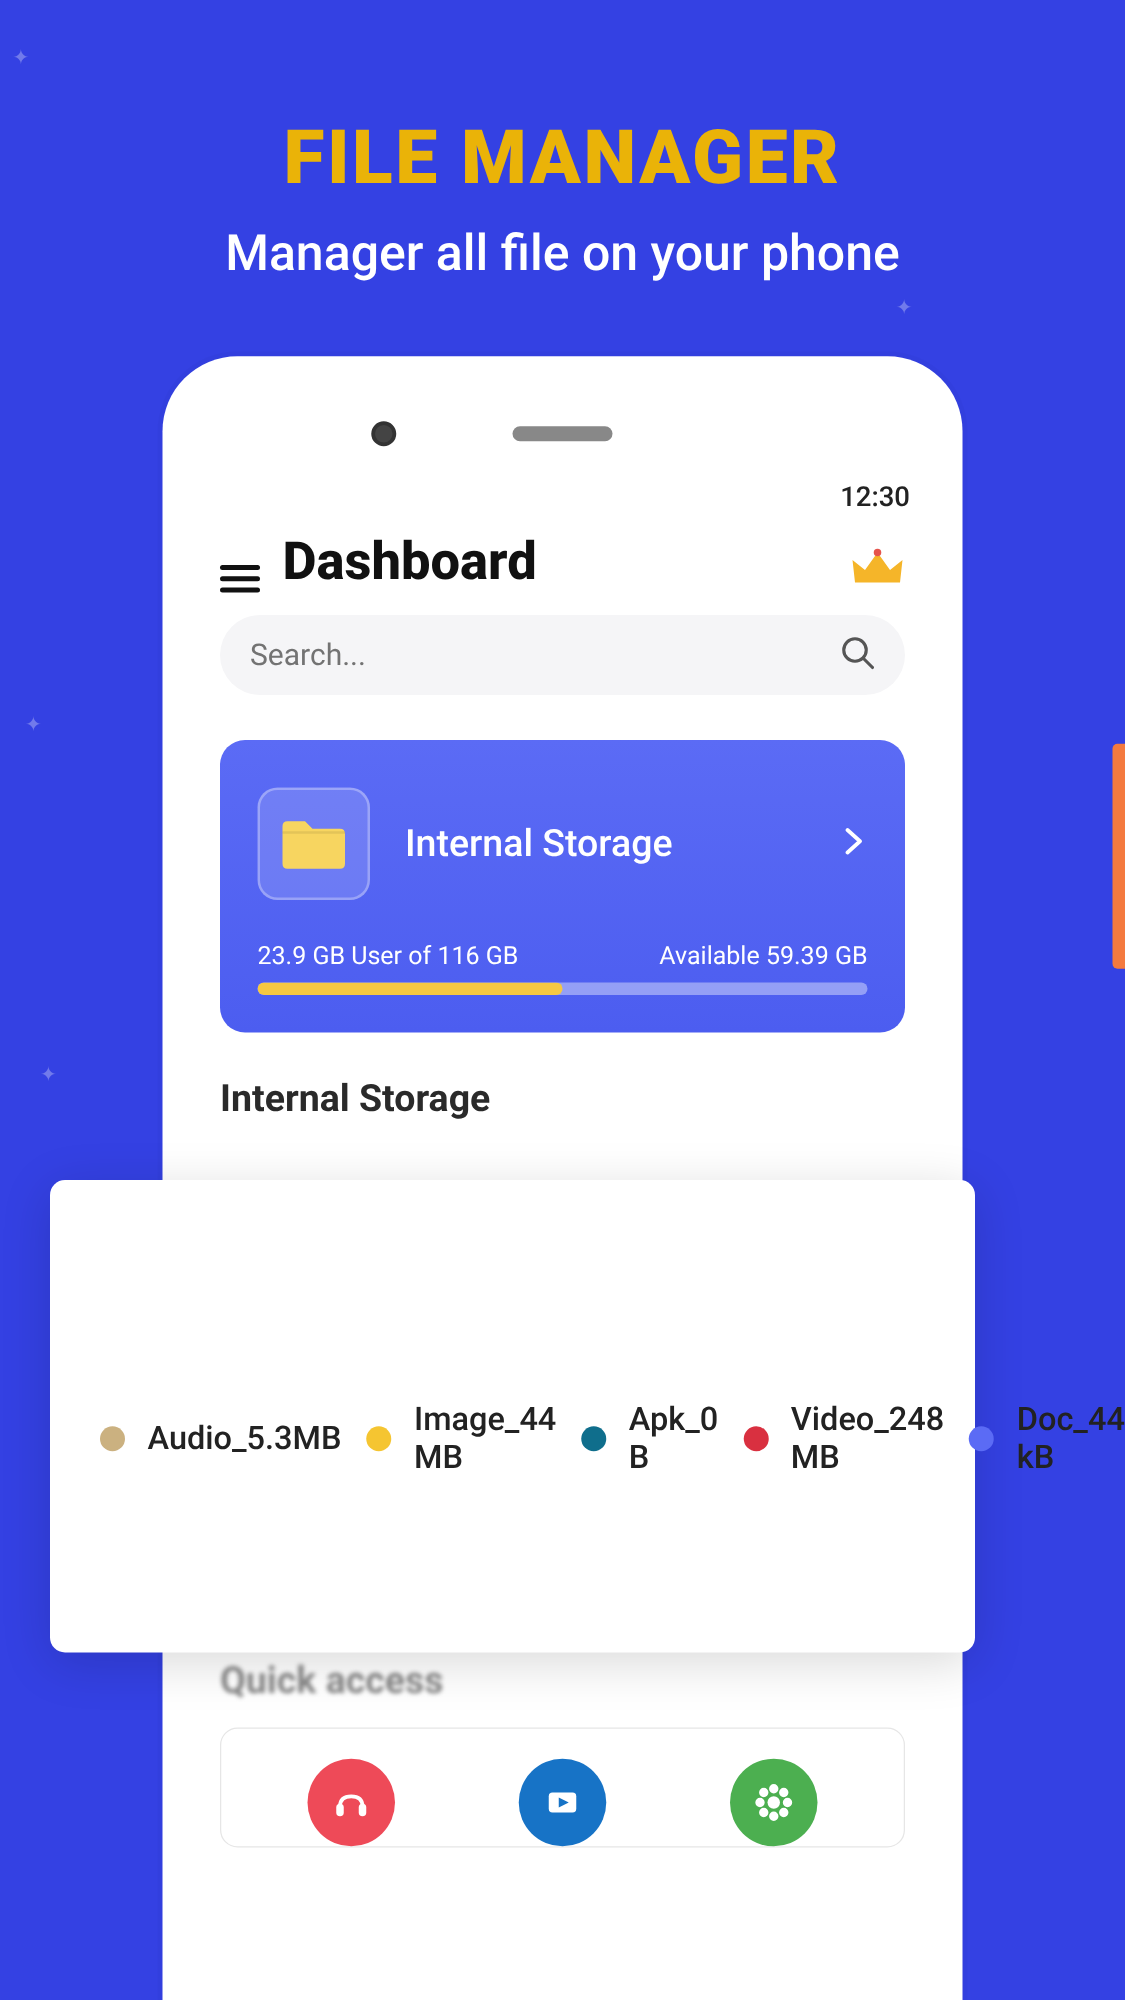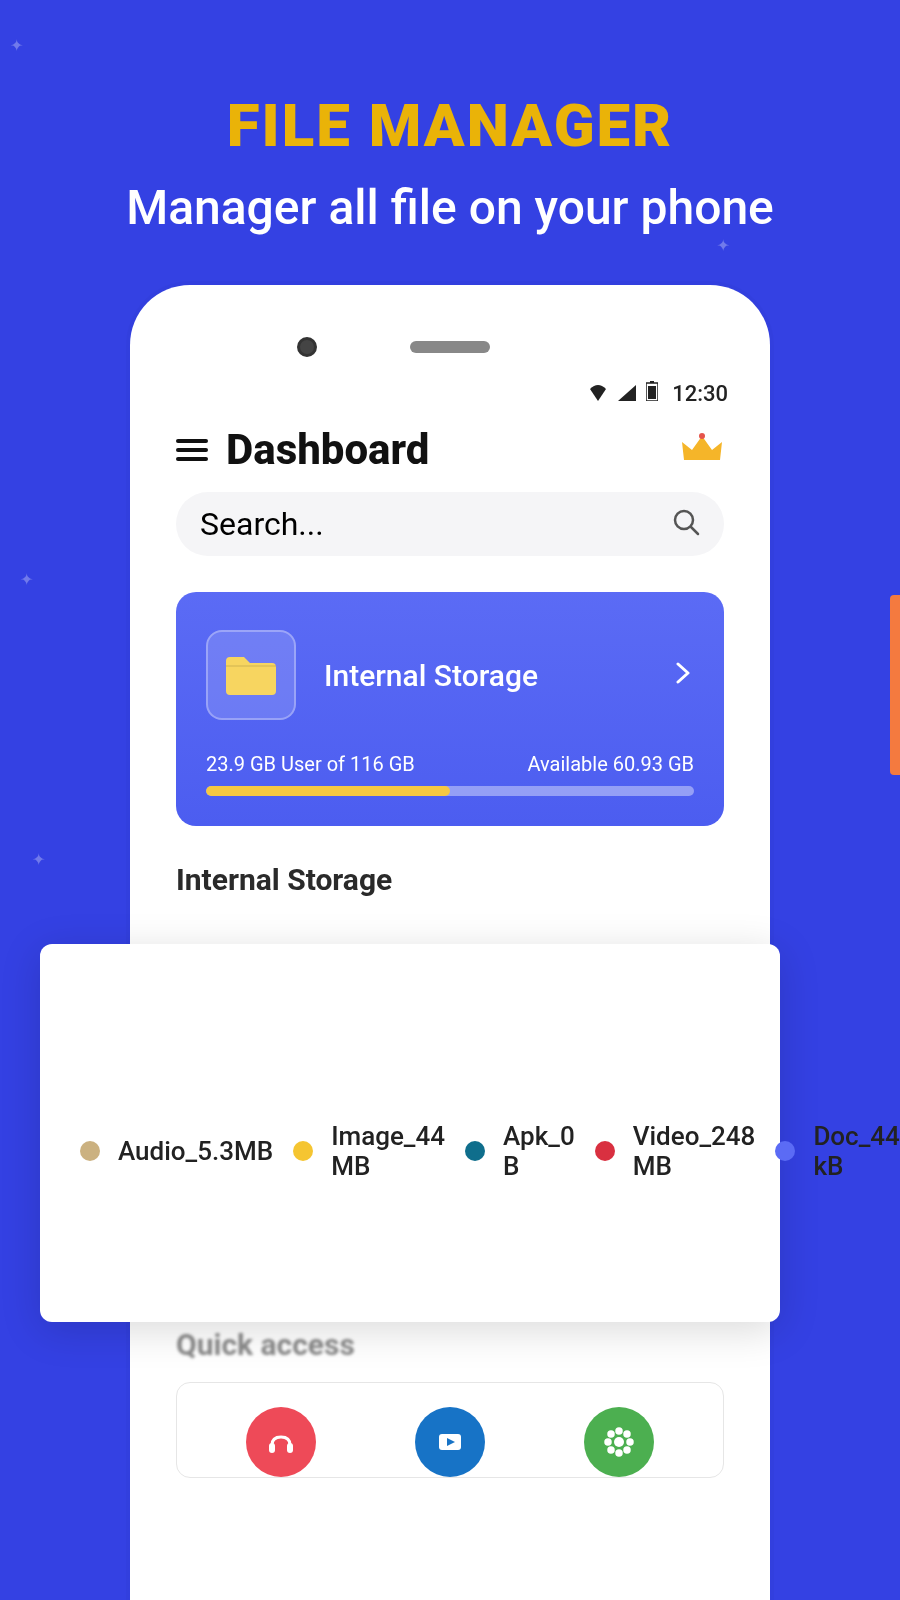--- a/index.html
+++ b/index.html
@@ -15,21 +15,21 @@
 .promo-title {
   text-align: center;
   font-size: 60px;
   font-weight: 900;
   color: #eab308;
   letter-spacing: 2px;
   margin-top: 90px;
 }
 .promo-subtitle {
   text-align: center;
-  font-size: 48px;
+  font-size: 40px;
   font-weight: 500;
   color: #fff;
   margin-top: 18px;
 }
 .phone-frame {
   position: absolute;
   left: 130px;
   top: 285px;
   width: 640px;
   height: 1400px;
@@ -63,30 +63,31 @@
   right: 24px;
   bottom: 0;
   background: #fff;
   border-radius: 8px 8px 0 0;
   overflow: hidden;
 }
 .statusbar {
   height: 36px;
   display: flex;
   justify-content: flex-end;
-  align-items: center;
+  align-items: flex-end;
   padding: 0 18px;
   gap: 10px;
   font-size: 22px;
   color: #222;
+  flex-direction: column;
 }
 .statusbar .time { font-weight: 500; margin-left: 4px; }
 .app-header {
   display: flex;
-  align-items: center;
+  align-items: flex-end;
   padding: 14px 22px 10px;
   gap: 18px;
 }
 .hamburger {
   width: 32px;
   height: 22px;
   display: flex;
   flex-direction: column;
   justify-content: space-between;
   cursor: pointer;
@@ -97,21 +98,21 @@
 .search-bar {
   margin: 8px 22px 0;
   height: 64px;
   background: #F5F5F7;
   border-radius: 32px;
   display: flex;
   align-items: center;
   padding: 0 24px;
   justify-content: space-between;
 }
-.search-placeholder { color: #000000; font-size: 32px; text-align: center; }
+.search-placeholder { color: #737373; font-size: 24px; text-align: center; }
 .search-icon { width: 28px; height: 28px; }
 .storage-card {
   margin: 36px 22px 0;
   background: linear-gradient(180deg, #5B6BF5, #4C5DF0);
   border-radius: 20px;
   padding: 38px 30px 30px;
   color: #fff;
 }
 .storage-top {
   display: flex;
@@ -280,21 +281,21 @@
         </div>
         <div class="storage-label">Internal Storage</div>
         <span>
           <svg class="chevron" viewBox="0 0 22 22">
               <path d="M6 2 L16 11 L6 20" fill="none" stroke="#fff" stroke-width="3" stroke-linecap="round" stroke-linejoin="round"></path>
             </svg>
         </span>
       </div>
       <div class="storage-meta">
         <span>23.9 GB User of 116 GB</span>
-        <span>Available 60.93 GB</span>
+        <span>Available 59.39 GB</span>
       </div>
       <div class="progress-track">
         <div class="progress-fill"></div>
       </div>
     </div>
 
     <div class="section-heading">Internal Storage</div>
 
     <div class="section-heading quick-heading">Quick access</div>
 

